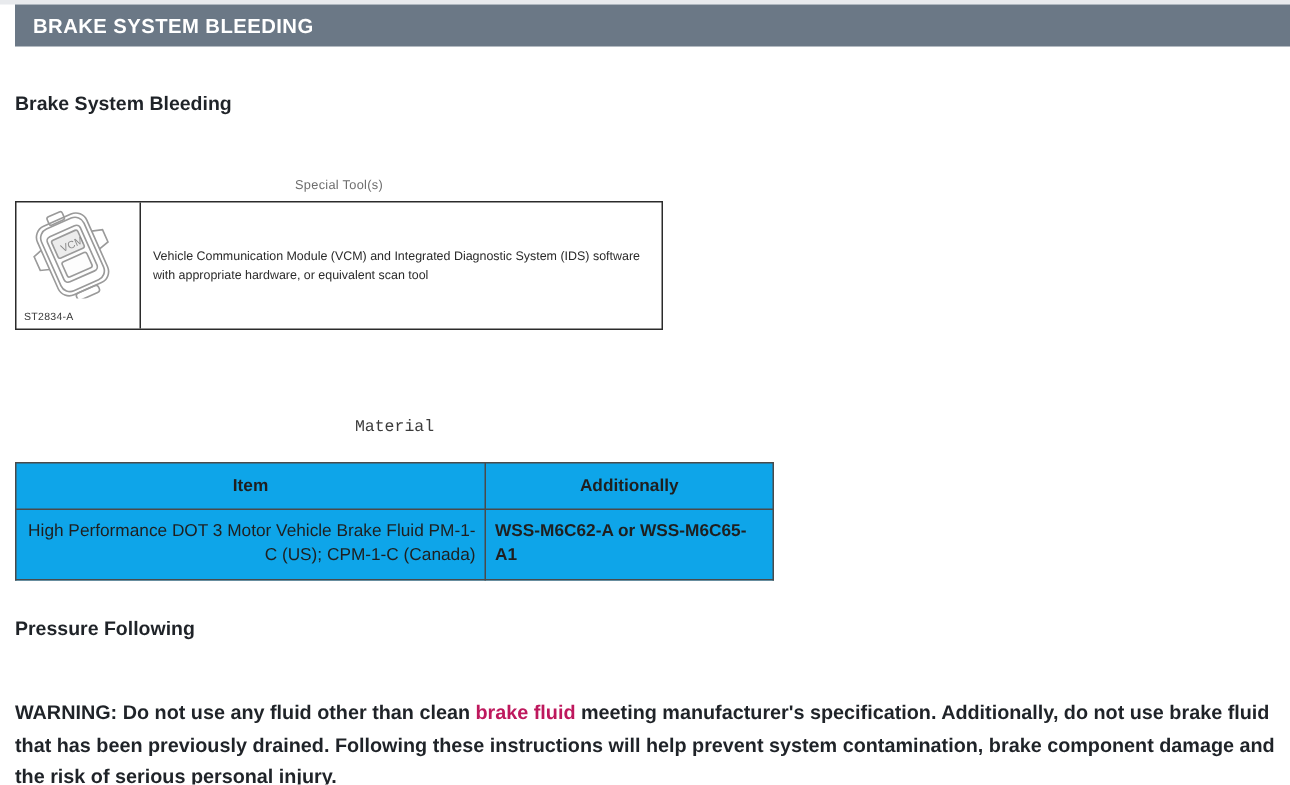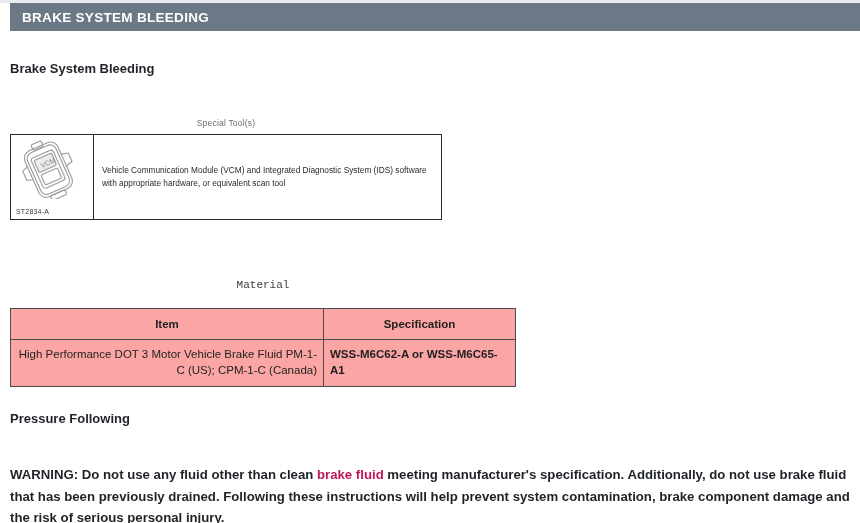--- a/index.html
+++ b/index.html
@@ -112,21 +112,21 @@
     text-align: center;
     font-size: 11px;
     color: #3c3c3c;
     margin-bottom: 17px;
     font-family: Liberation Mono, monospace;
   }
   .material-table {
     border: 1.5px solid #1f1f1f;
     border-collapse: collapse;
     width: 100%;
-    background: #fca5a5;
+    background: #0ea5e9;
     table-layout: fixed;
   }
   .material-table th,
   .material-table td {
     border: 1px solid #4a4a4a;
     padding: 4px 6px;
     font-size: 11.5px;
     color: #1f1f1f;
     vertical-align: middle;
   }
@@ -213,21 +213,21 @@
     </div>
   </div>
 </div>
 
 <div class="material-block">
   <div class="material-caption">Material</div>
   <table class="material-table">
     <thead>
       <tr>
         <th class="col-item">Item</th>
-        <th>Specification</th>
+        <th>Additionally</th>
       </tr>
     </thead>
     <tbody>
       <tr>
         <td class="cell-item">High Performance DOT 3 Motor Vehicle Brake Fluid PM-1-C (US); CPM-1-C (Canada)</td>
         <td class="cell-spec">WSS-M6C62-A or WSS-M6C65-A1</td>
       </tr>
     </tbody>
   </table>
 </div>

